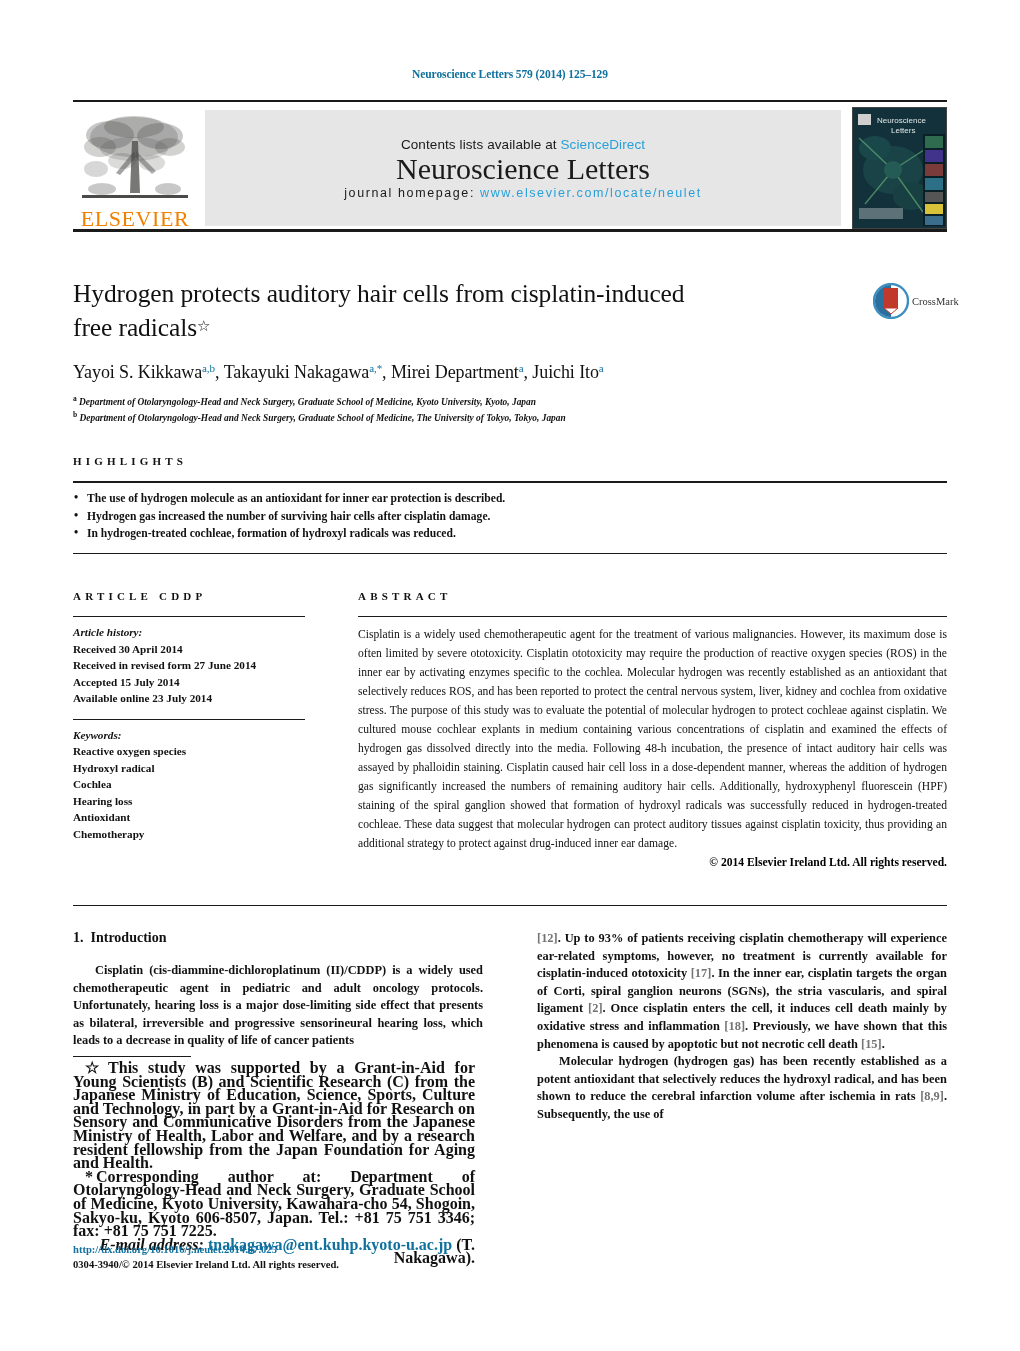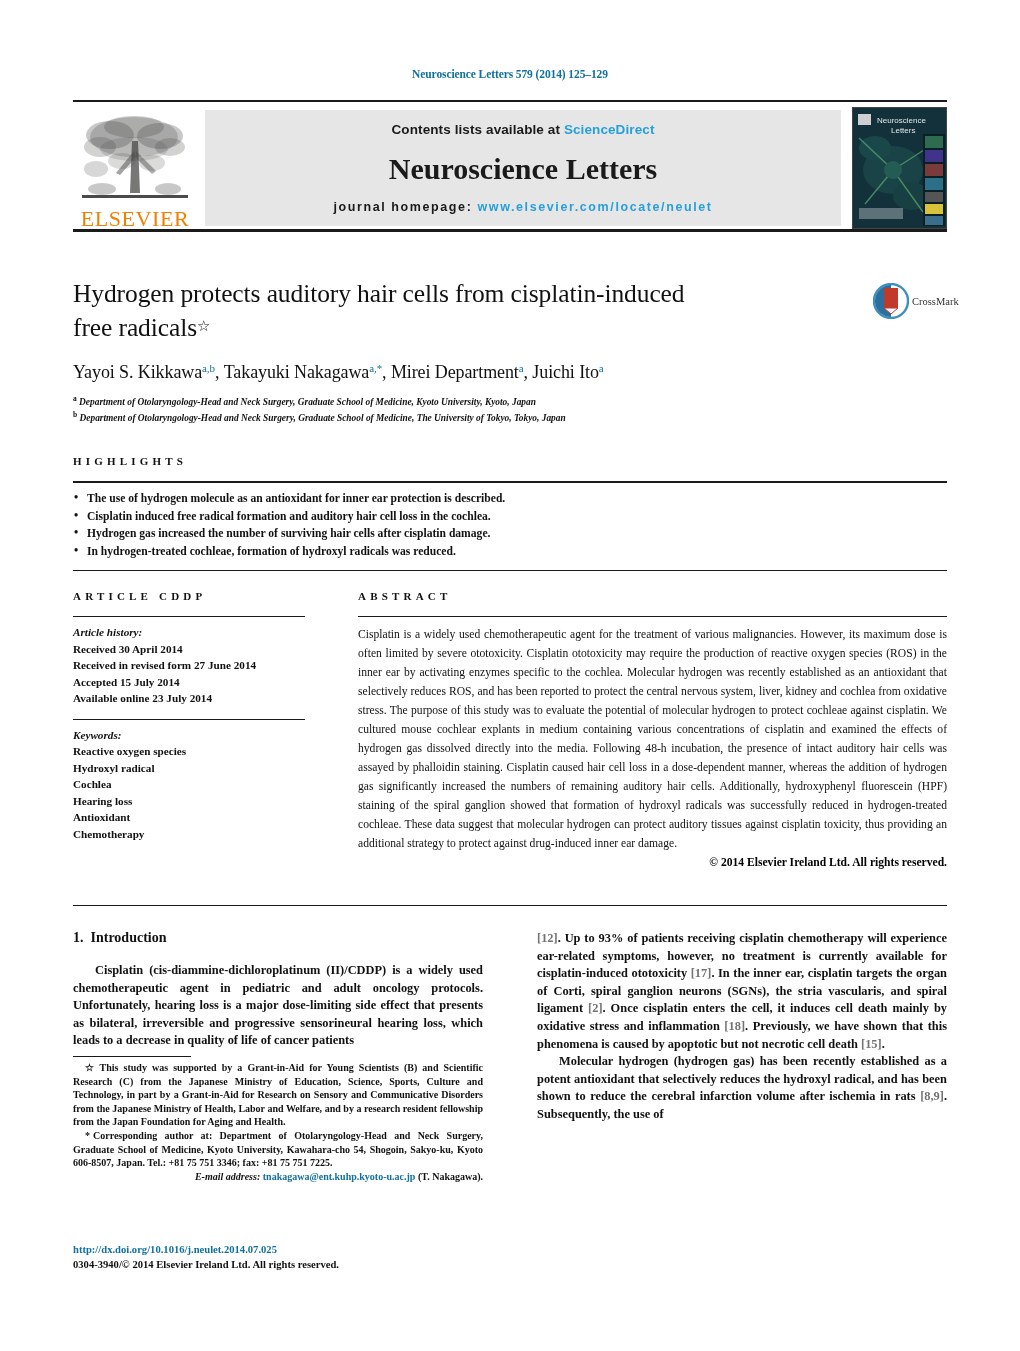--- a/index.html
+++ b/index.html
@@ -66,24 +66,23 @@
   }
   .masthead-center {
     position: absolute;
     left: 132px; top: 8px;
     width: 636px;
     height: 116px;
     background: #e6e6e6;
     display: flex;
     flex-direction: column;
     align-items: center;
-    justify-content: space-between;
+    justify-content: center;
     padding: 12px 0 12px 0;
     box-sizing: border-box;
-    font-weight: bold;
   }
   .contents-line {
     font-family: "Liberation Sans", sans-serif;
     font-size: 13.5px;
     color: #1a1a1a;
     letter-spacing: 0.1px;
   }
   .sd-link { color: #27a0d8; }
   .journal-title {
     font-family: "Liberation Serif", serif;
@@ -304,25 +303,25 @@
     width: 410px;
   }
   .fn-rule {
     border-top: 1.1px solid #1a1a1a;
     width: 118px;
     margin-bottom: 4px;
   }
   .fn {
     font-family: "Liberation Serif", serif;
     font-weight: bold;
-    font-size: 10px;
+    font-size: 16px;
     line-height: 13.6px;
     text-align: justify;
     color: #111;
-    margin: 0 0 0 0;
+    margin: 0 8px 0 0;
   }
   .fn .lead { padding-left: 12px; }
   .fn-sym { margin-right: 3px; }
   .email-italic { font-style: italic; }
   .link { color: #10709e; }
 
   .doi-block {
     position: absolute;
     left: 73px; top: 1242px;
     width: 410px;
@@ -427,21 +426,20 @@
       <path d="M11 25 L18 31 L25 25 Z" fill="#ffffff" stroke="#c0392b" stroke-width="1"></path>
     </svg>
     <span class="crossmark-text">CrossMark</span>
   </div>
 
   <div class="highlights">
     <div class="sec-label">HIGHLIGHTS</div>
     <div class="hl-rule-top"></div>
     <ul class="hl-list">
       <li>The use of hydrogen molecule as an antioxidant for inner ear protection is described.</li>
-      <li>Cisplatin induced free radical formation and auditory hair cell loss in the cochlea.</li>
       <li>Hydrogen gas increased the number of surviving hair cells after cisplatin damage.</li>
       <li>In hydrogen-treated cochleae, formation of hydroxyl radicals was reduced.</li>
     </ul>
     <div class="hl-rule-bottom"></div>
   </div>
 
   <div class="infoabs">
     <div class="infoabs-head">
       <div class="col-info">
         <div class="sec-label">ARTICLE CDDP</div>

